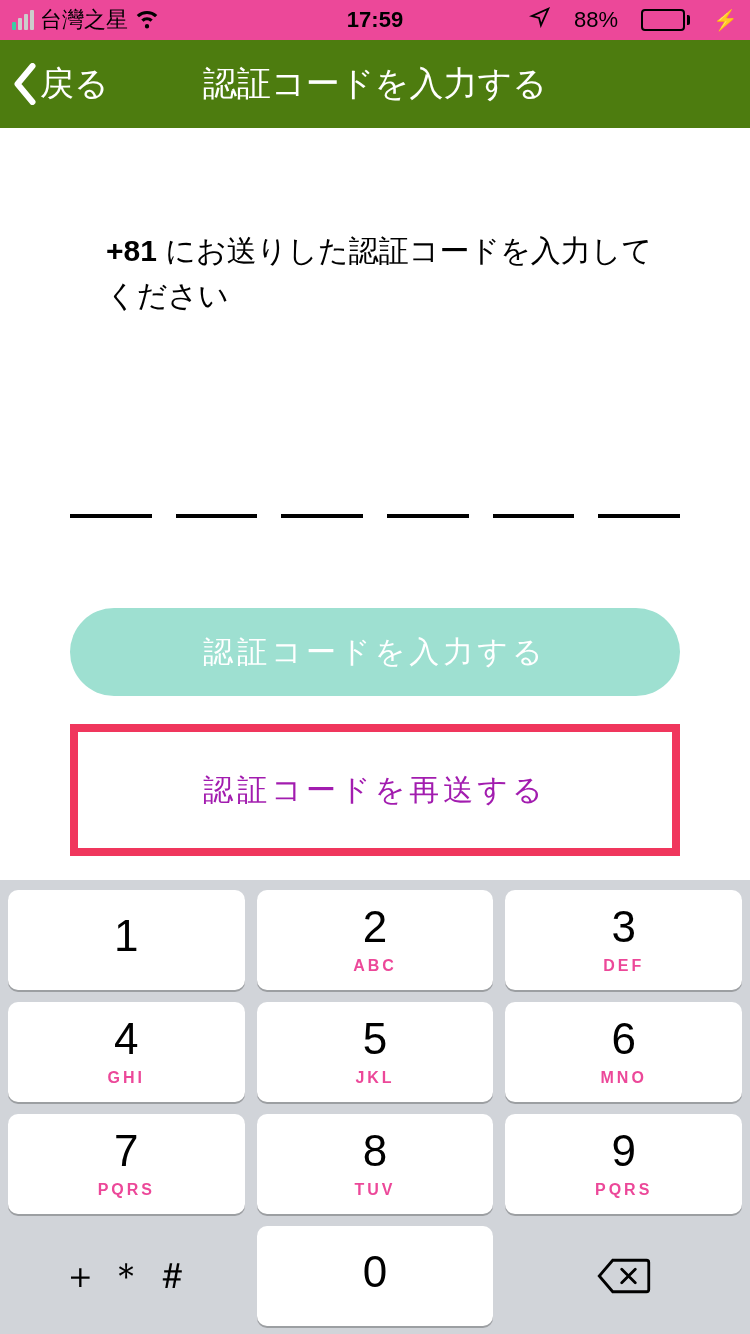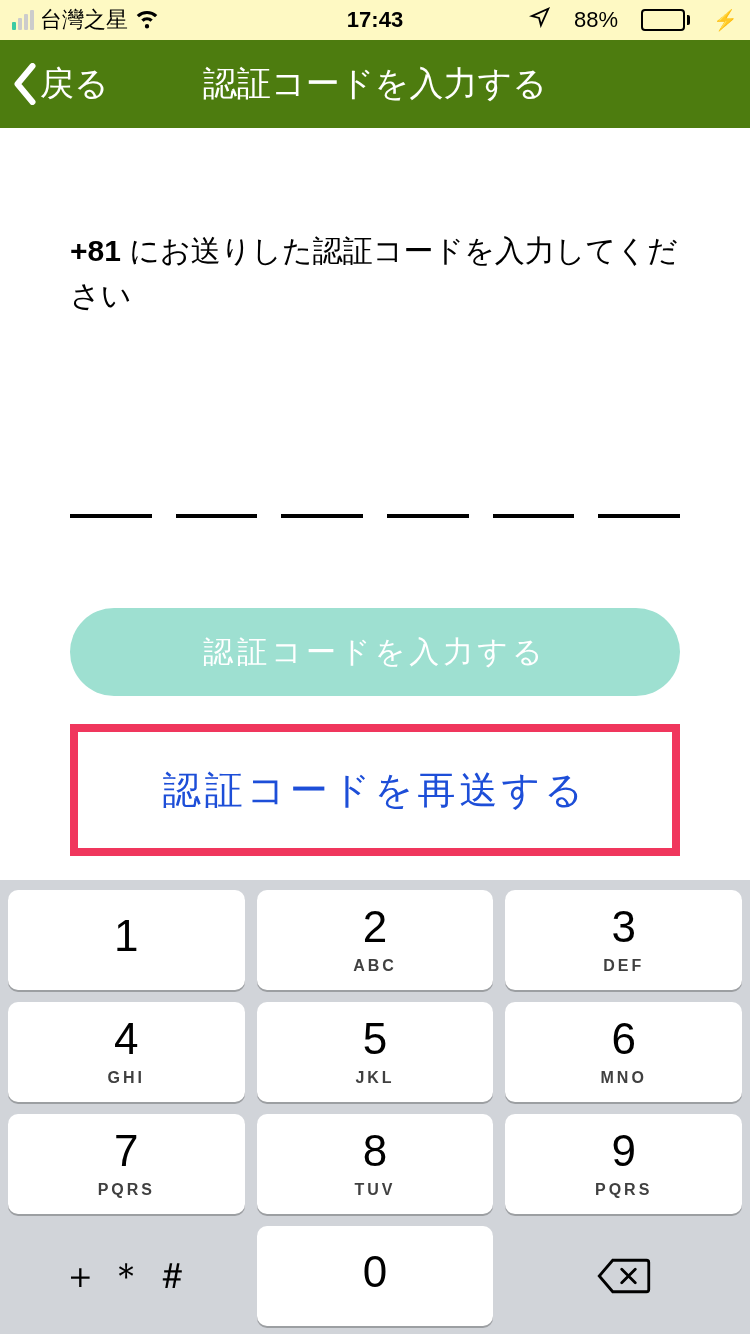--- a/index.html
+++ b/index.html
@@ -1,19 +1,19 @@
 <!DOCTYPE html>
 <html><head>
 <meta charset="utf-8">
 <style>
   * { margin: 0; padding: 0; box-sizing: border-box; font-family: -apple-system, "Helvetica Neue", Arial, sans-serif; }
   body { width: 750px; height: 1334px; background: #fff; position: relative; overflow: hidden; }
 
   
-  .status-bar { height: 40px; background: #fef9c3; display: flex; align-items: center; justify-content: space-between; padding: 0 12px; font-size: 22px; }
+  .status-bar { height: 40px; background: #ec4899; display: flex; align-items: center; justify-content: space-between; padding: 0 12px; font-size: 22px; }
   .status-left { display: flex; align-items: center; gap: 6px; }
   .signal { display: flex; align-items: flex-end; gap: 2px; }
   .signal span { width: 4px; background: #ccc; border-radius: 1px; }
   .signal span:nth-child(1){height:8px;background:#3bcba4;}
   .signal span:nth-child(2){height:12px;}
   .signal span:nth-child(3){height:16px;}
   .signal span:nth-child(4){height:20px;}
   .carrier { font-size: 22px; color:#000; }
   .wifi-icon svg { width:26px; height:26px; }
   .status-center { position:absolute; left:50%; transform:translateX(-50%); font-weight:600; }
@@ -26,38 +26,38 @@
   .bolt{font-size:20px;}
 
   
   .nav-bar { height: 88px; background:#4d7c0f; display:flex; align-items:center; position:relative; }
   .back-btn { display:flex; align-items:center; color:#fff; font-size:34px; padding-left:12px; gap:2px; cursor:pointer;}
   .back-btn svg{width:26px;height:42px;}
   .nav-title{ position:absolute; left:50%; transform:translateX(-50%); color:#fff; font-size:34px; font-weight:500; white-space:nowrap;}
 
   
   .content{ padding: 100px 70px 0 70px; }
-  .instruction{ font-size:30px; line-height:1.5; color:#000; word-break:break-all;}
+  .instruction{ font-size:30px; line-height:1.5; color:#000; word-break:break-all;margin-left:36px;}
   .instr-prefix{ font-weight:700; }
 
   .code-row{ display:flex; justify-content:space-between; margin-top:150px; gap:24px;}
   .code-cell{ flex:1; height:50px; border-bottom:4px solid #000; }
 
   .submit-btn{ margin-top:90px; width:100%; height:88px; border:none; border-radius:44px; background:#9ee0d1; color:#fff; font-size:30px; letter-spacing:4px; cursor:pointer;}
 
   .resend-wrap{ margin-top:28px; border:8px solid #f0365d; padding:18px 0; }
-  .resend-btn{ width:100%; height:80px; border:none; background:transparent; color:#1d4ed8; font-size:38px; letter-spacing:4px; cursor:pointer;font-family:Liberation Serif, serif;}
+  .resend-btn{ width:100%; height:80px; border:none; background:transparent; color:#a21caf; font-size:30px; letter-spacing:4px; cursor:pointer;font-family:Liberation Serif, serif;}
 
   
   .keyboard{ position:absolute; bottom:0; left:0; right:0; background:#d1d4d9; padding:10px 8px 8px 8px; }
   .kb-row{ display:flex; gap:12px; margin-bottom:12px;}
   .kb-row:last-child{margin-bottom:0;}
   .key{ flex:1; height:100px; background:#fff; border-radius:10px; box-shadow:0 2px 0 rgba(0,0,0,0.25); display:flex; flex-direction:column; align-items:center; justify-content:center; cursor:pointer;}
   .key .num{ font-size:44px; font-weight:400; color:#000; line-height:1;}
-  .key .letters{ font-size:16px; font-weight:700; letter-spacing:3px; color:#404040; margin-top:8px;}
+  .key .letters{ font-size:16px; font-weight:700; letter-spacing:3px; color:#ec4899; margin-top:8px;}
   .key-blank{ background:transparent; box-shadow:none; display:flex; align-items:center; justify-content:center; font-size:36px; color:#000;}
   .key-del{ background:transparent; box-shadow:none; display:flex; align-items:center; justify-content:center;}
   .key-del svg{ width:54px; height:40px;}
 </style>
 </head>
 <body>
 
 <div class="status-bar">
   <div class="status-left">
     <span class="signal">
@@ -66,21 +66,21 @@
         <span></span>
         <span></span>
     </span>
     <span class="carrier">台灣之星</span>
     <span class="wifi-icon">
       <svg viewBox="0 0 24 24" fill="#000">
           <path d="M12 18.5a2 2 0 100 4 2 2 0 000-4zm-5.3-4.2l2.1 2.1a5 5 0 016.4 0l2.1-2.1a8 8 0 00-10.6 0zm-4.2-4.2l2.1 2.1a11 11 0 0114.8 0l2.1-2.1a14 14 0 00-19 0z"></path>
         </svg>
     </span>
   </div>
-  <div class="status-center">17:43</div>
+  <div class="status-center">17:59</div>
   <div class="status-right">
     <span class="loc-icon">
       <svg viewBox="0 0 24 24" fill="none" stroke="#000" stroke-width="2">
           <path d="M3 11l18-8-8 18-2-8-8-2z"></path>
         </svg>
     </span>
     <span>88%</span>
     <span class="battery">
       <span class="battery-body"><span class="battery-fill"></span></span>
       <span class="battery-tip"></span>

